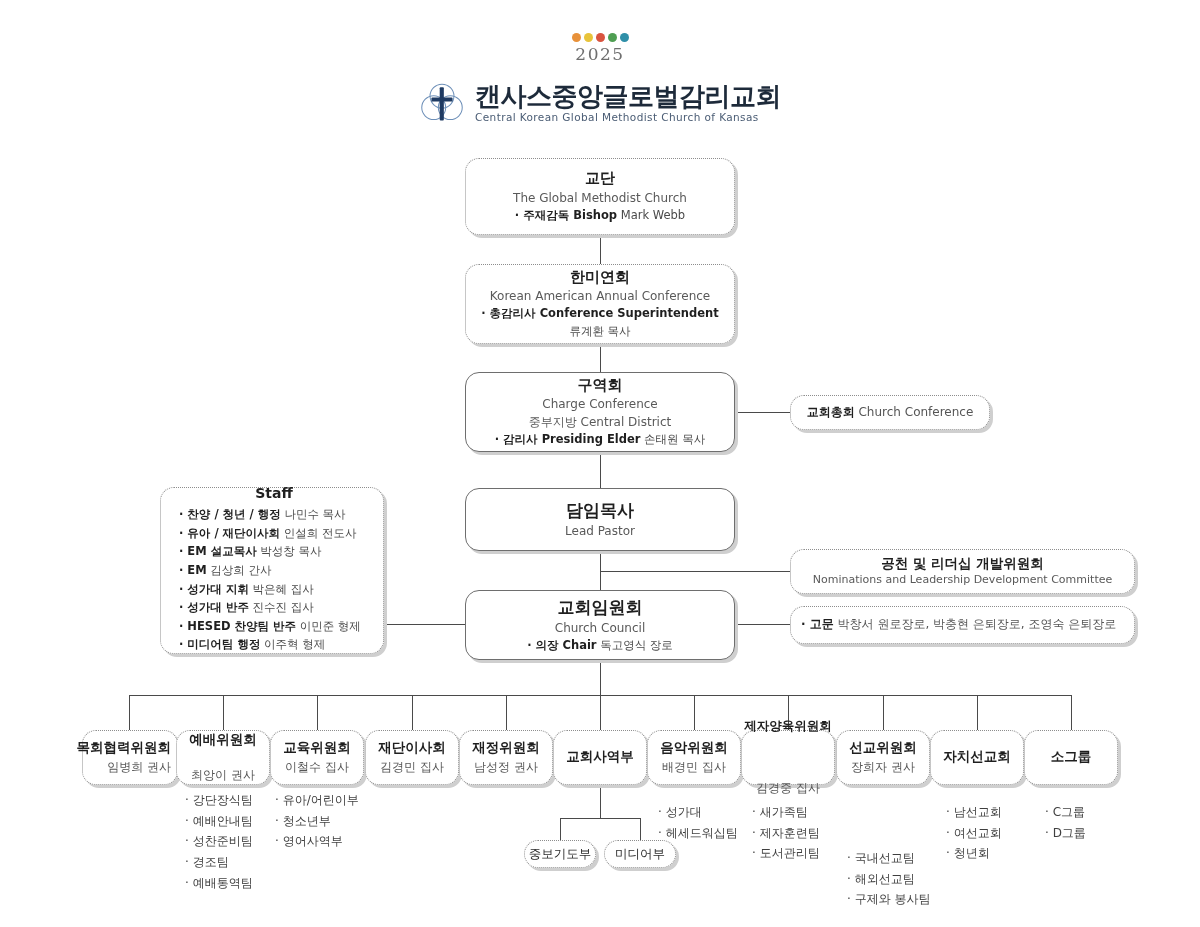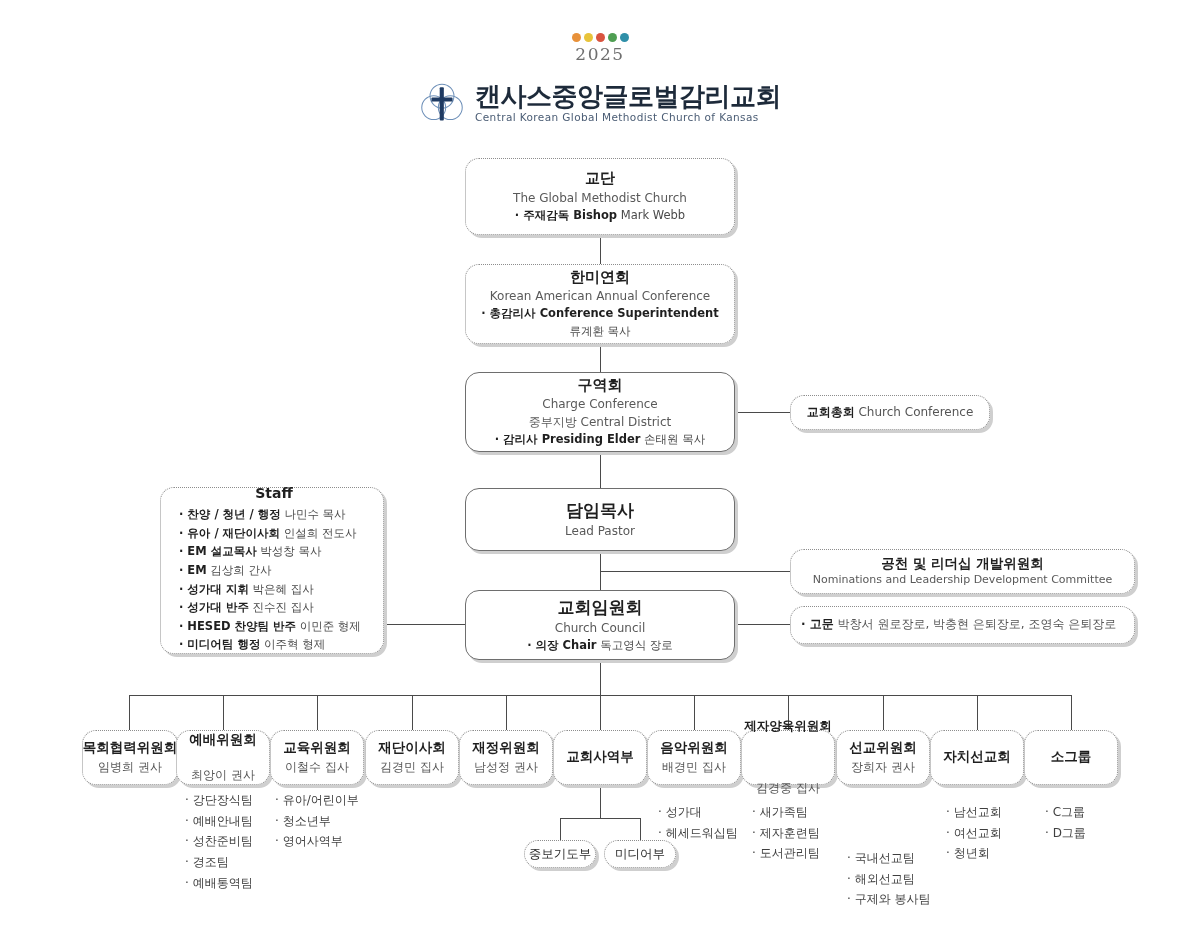--- a/index.html
+++ b/index.html
@@ -211,21 +211,21 @@
       <li><b>· 유아 / 재단이사회</b> <span>인설희 전도사</span></li>
       <li><b>· EM 설교목사</b> <span>박성창 목사</span></li>
       <li><b>· EM</b> <span>김상희 간사</span></li>
       <li><b>· 성가대 지휘</b> <span>박은혜 집사</span></li>
       <li><b>· 성가대 반주</b> <span>진수진 집사</span></li>
       <li><b>· HESED 찬양팀 반주</b> <span>이민준 형제</span></li>
       <li><b>· 미디어팀 행정</b> <span>이주혁 형제</span></li>
     </ul>
   </div>
 
-  <div class="node leaf" style="left:82px;  top:730px; width:96px; height:55px;">
+  <div class="node leaf" style="left:82px;  top:730px; width:96px; height:55px;align-items:flex-end;">
     <div class="l-title">목회협력위원회</div>
     <div class="l-person">임병희 권사</div>
   </div>
   <div class="node leaf" style="left:176px; top:730px; width:94px; height:55px;gap:16px;">
     <div class="l-title">예배위원회</div>
     <div class="l-person">최앙이 권사</div>
   </div>
   <div class="node leaf" style="left:270px; top:730px; width:94px; height:55px;">
     <div class="l-title">교육위원회</div>
     <div class="l-person">이철수 집사</div>

